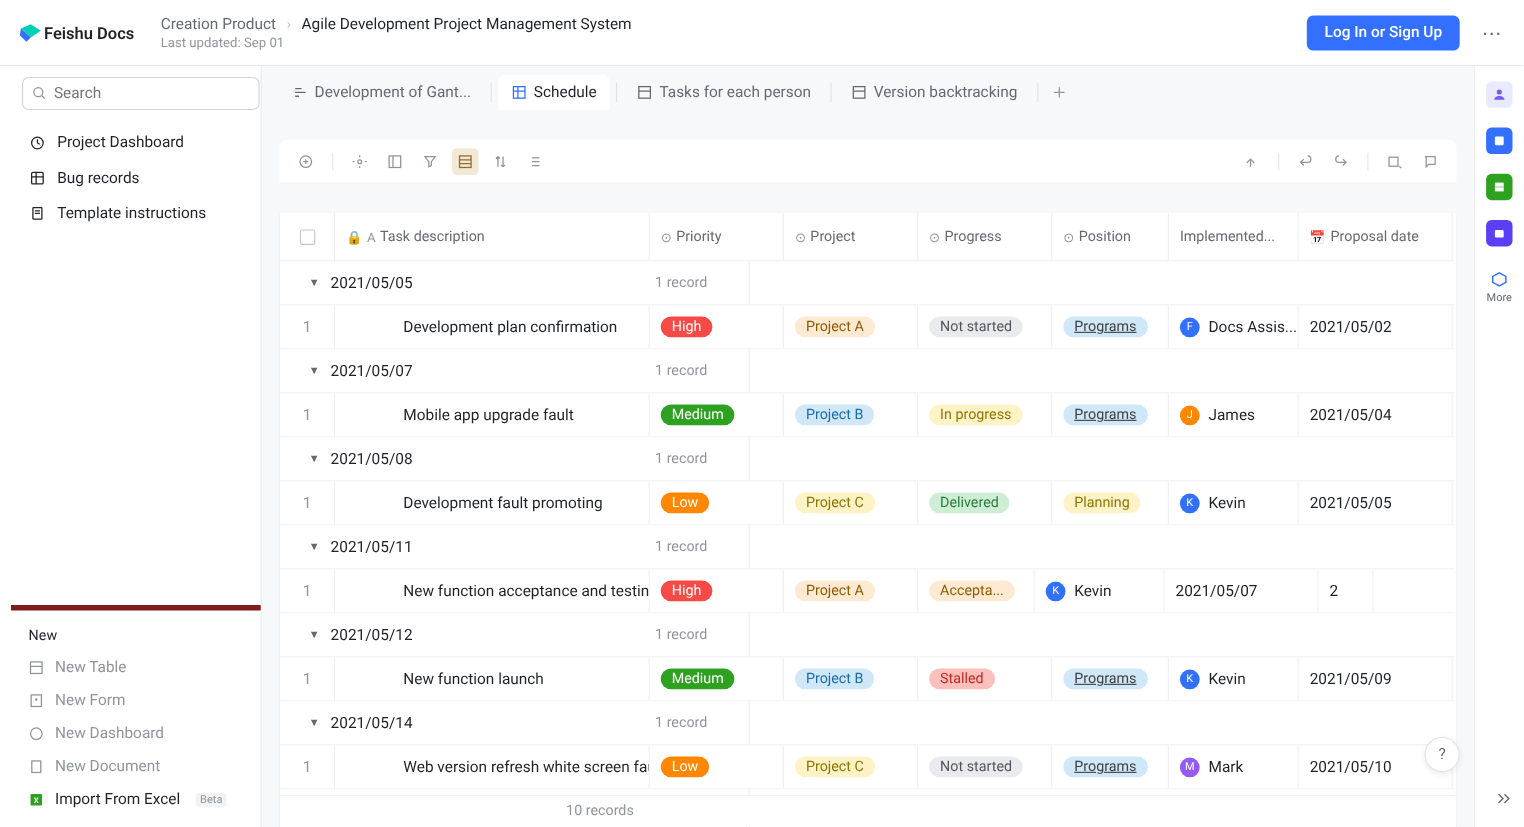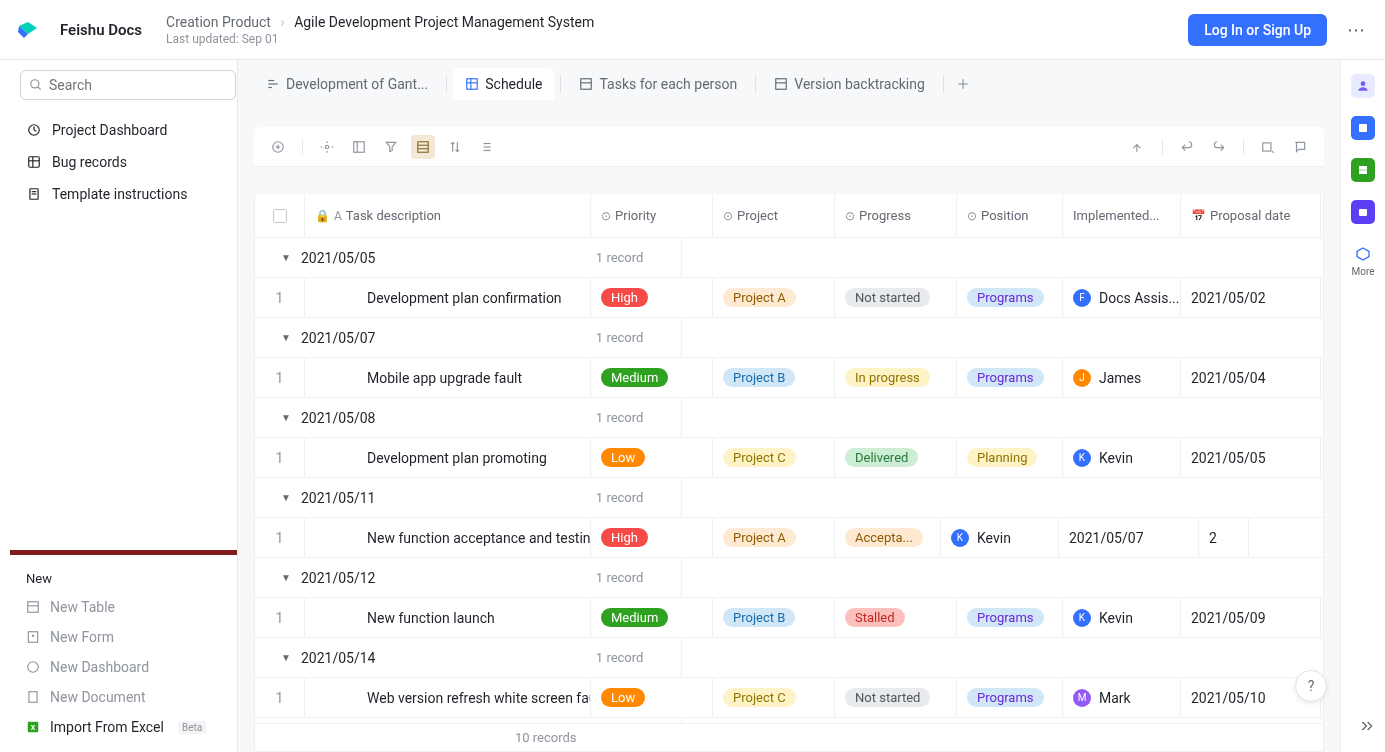--- a/index.html
+++ b/index.html
@@ -1,20 +1,20 @@
 <!DOCTYPE html>
 <html><head>
 <meta charset="utf-8">
 <style>
 * { margin: 0; padding: 0; box-sizing: border-box; font-family: -apple-system, BlinkMacSystemFont, "Segoe UI", Roboto, sans-serif; }
 body { width: 1385px; height: 752px; overflow: hidden; background: #fff; color: #1f2329; font-size: 14px; }
 
 
 .header { height: 60px; border-bottom: 1px solid #e7e8ea; display: flex; align-items: center; padding: 0 16px; }
-.logo { display: flex; align-items: center; gap: 20px; font-weight: 600; font-size: 15px; }
+.logo { display: flex; align-items: center; gap: 0; font-weight: 600; font-size: 15px; }
 .logo-icon { width: 24px; height: 24px; }
 .breadcrumb-wrap { margin-left: 24px; }
 .breadcrumb { color: #646a73; font-size: 14px; }
 .breadcrumb .sep { margin: 0 6px; color: #c3c6cb; }
 .breadcrumb .cur { color: #1f2329; }
 .last-updated { color: #8f959e; font-size: 12px; margin-top: 2px; }
 .header-right { margin-left: auto; display: flex; align-items: center; gap: 16px; }
 .login-btn { background: #3370ff; color: #fff; border: none; border-radius: 6px; padding: 8px 16px; font-size: 14px; cursor: pointer; font-weight: 500; }
 .more-dots { font-size: 18px; color: #646a73; cursor: pointer; padding: 4px; }
 
@@ -83,21 +83,21 @@
 .p-medium { background: #2ea121; color: #fff; }
 .p-low { background: #f80; color: #fff; }
 .proj-a { background: #feead2; color: #8f5a00; }
 .proj-b { background: #d0e7f7; color: #1a6bab; }
 .proj-c { background: #fef3c6; color: #8f7500; }
 .prog-notstarted { background: #e8eaed; color: #51565d; }
 .prog-inprogress { background: #fef3c6; color: #8f7500; }
 .prog-delivered { background: #cdeed5; color: #2a7a3c; }
 .prog-archived { background: #e5d9f6; color: #6a3fb5; }
 .prog-stalled { background: #fbbfbc; color: #c02a24; }
-.pos-programs { background: #d0e7f7; color: #6d28d9; }
+.pos-programs { background: #d0e7f7; color: #404040; text-decoration: underline; }
 .pos-planning { background: #fef3c6; color: #8f7500; }
 .pos-acceptance { background: #feead2; color: #8f5a00; }
 
 .avatar { width: 18px; height: 18px; border-radius: 50%; display: inline-flex; align-items: center; justify-content: center; font-size: 10px; color: #fff; margin-right: 4px; flex-shrink: 0; }
 .av-blue { background: #3370ff; }
 .av-orange { background: #ff8800; }
 .av-purple { background: #935af6; }
 
 .footer { height: 28px; display: flex; align-items: center; padding-left: 260px; color: #8f959e; font-size: 13px; border-top: 1px solid #eef0f1; position: sticky; bottom: 0; background: #fff; }
 .hscroll { height: 8px; background: #f2f3f5; display: flex; align-items: center; }
@@ -460,21 +460,21 @@
       <div class="td col-end">2</div>
             </div>
             <div class="group-header">
               <span class="caret">▼</span>
     <span class="group-date">2021/05/08</span>
     <span class="group-count">1 record</span>
     <div class="group-rest"></div>
             </div>
             <div class="row">
       <div class="td col-idx">1</div>
-      <div class="td col-task">Development plan promoting</div>
+      <div class="td col-task">Development fault promoting</div>
       <div class="td col-priority">
                 <span class="pill p-low">Low</span>
               </div>
       <div class="td col-project">
                 <span class="pill proj-c">Project C</span>
               </div>
       <div class="td col-progress">
                 <span class="pill prog-delivered">Delivered</span>
               </div>
       <div class="td col-position">

